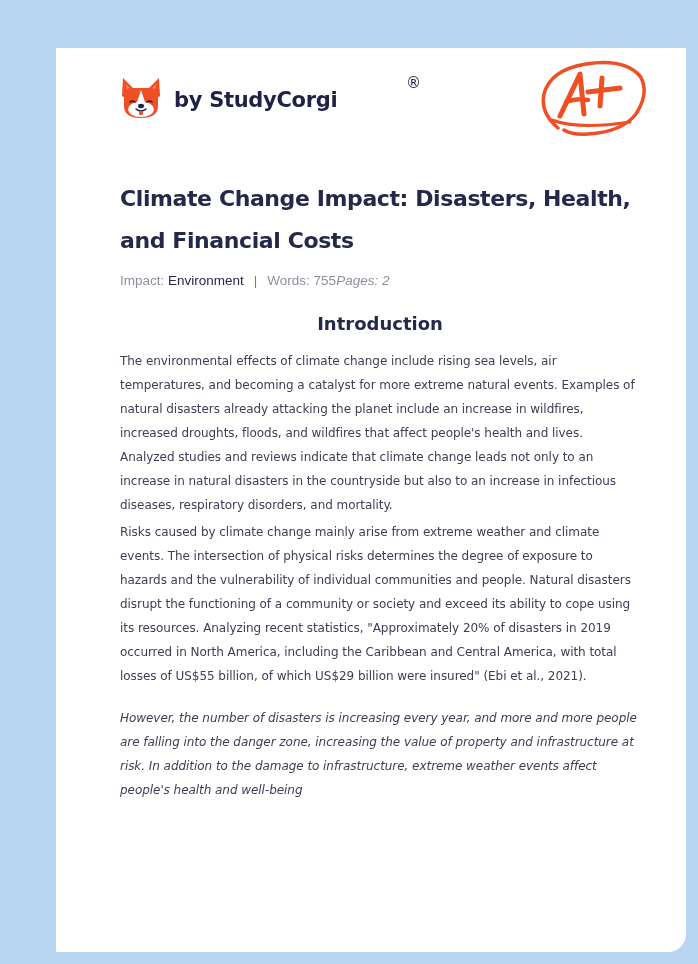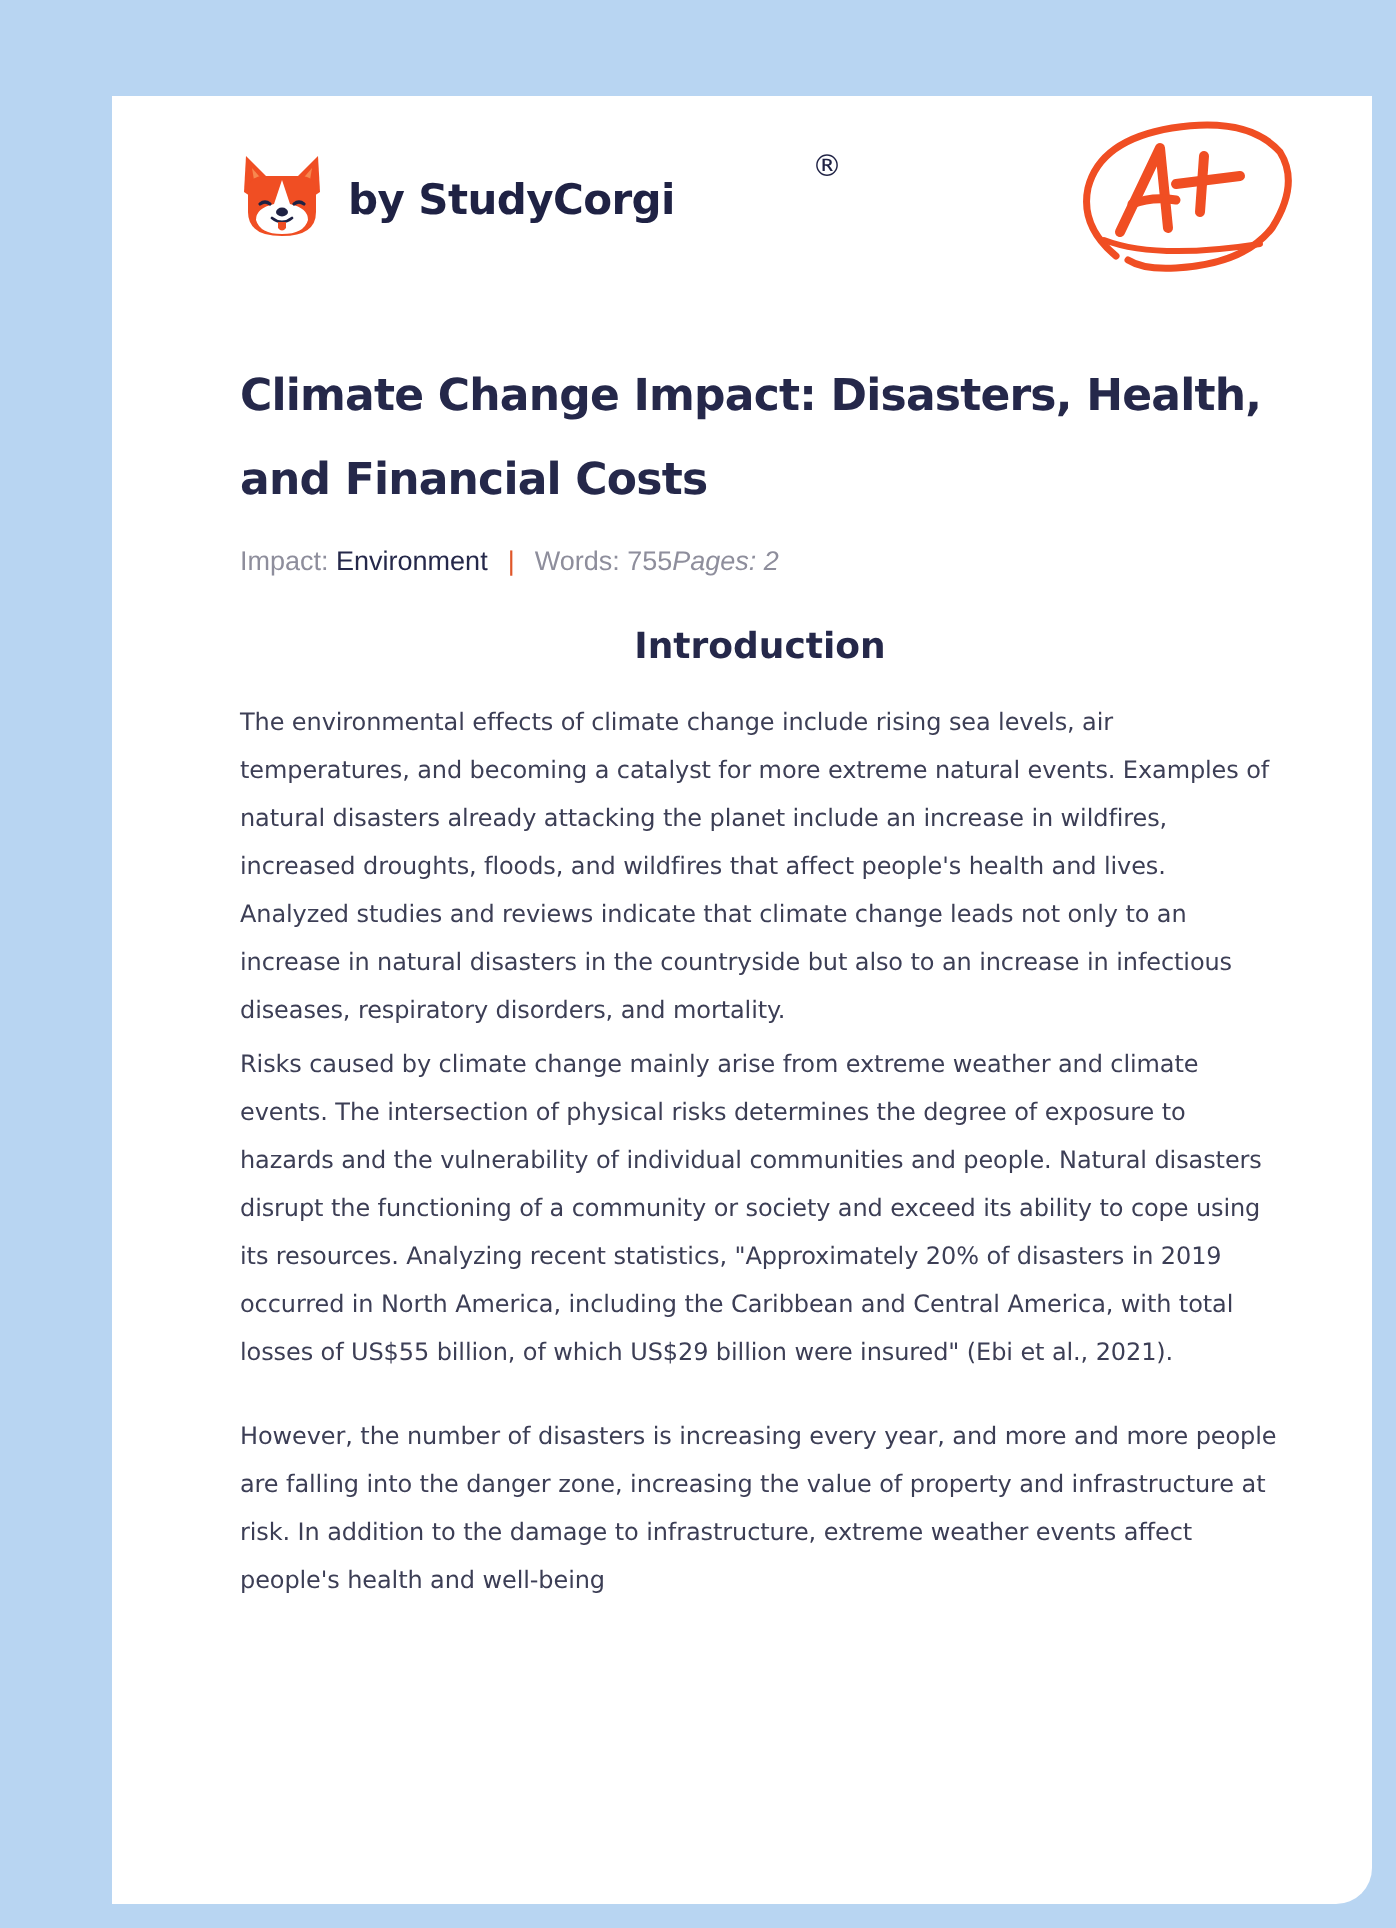--- a/index.html
+++ b/index.html
@@ -74,21 +74,21 @@
     .h-soc { margin-top: 18px; }
     p {
       font-family: "DejaVu Sans", sans-serif;
       font-size: 12px;
       line-height: 24px;
       color: #3c3e55;
       letter-spacing: -0.05px;
     }
     .p-intro { margin-top: 13px; }
     .p-soc1 { margin-top: 3px; }
-    .p-soc2 { margin-top: 18px; }
+    .p-soc2 { margin-top: 18px; font-style: italic; }
   </style>
 </head>
 <body>
 
 <div class="card">
   <div class="header">
     <div class="logo">
       <svg class="logo-dog" viewBox="0 0 42 44">
 
         <path d="M3 2 L15 14 L8 24 L2 20 Z" fill="#f04e23"></path>

